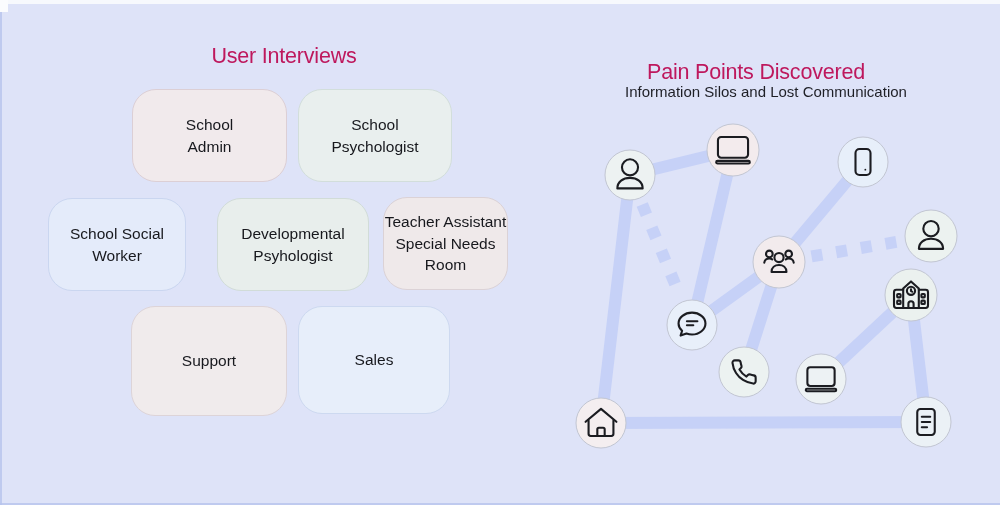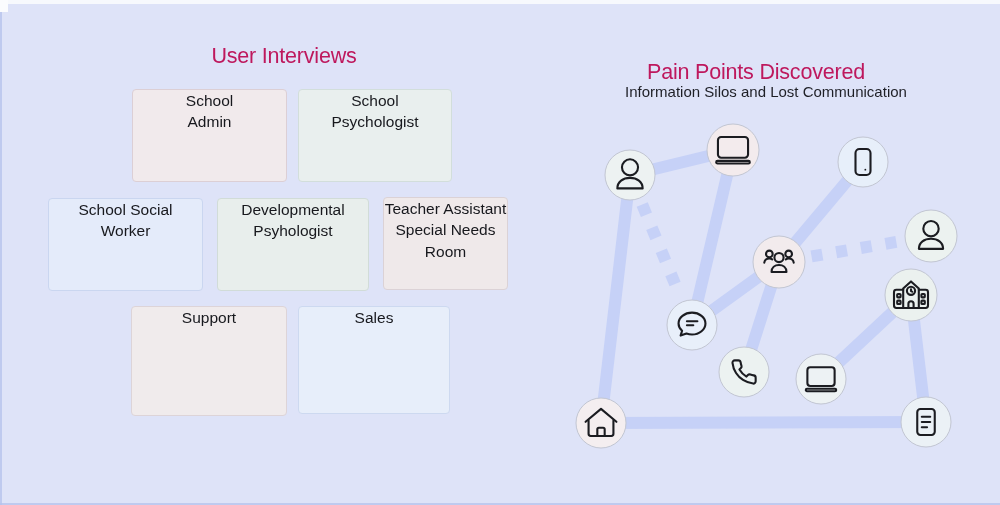--- a/index.html
+++ b/index.html
@@ -10,22 +10,22 @@
   .chrome-left{position:absolute;top:12px;left:0;bottom:0;width:2px;opacity:.8;}
   .chrome-bottom{position:absolute;left:0;right:0;bottom:0;height:2px;opacity:.8;}
 
   .panel-title{position:absolute;transform:translateX(-50%);margin:0;
     font-size:21.5px;font-weight:400;color:#be185d;letter-spacing:-.2px;white-space:nowrap;}
   #left-title{left:284px;top:44px;}
   #right-title{left:756px;top:60px;}
   .panel-subtitle{position:absolute;transform:translateX(-50%);margin:8px;
     left:758px;top:75px;font-size:15px;font-weight:400;color:#1e1f26;white-space:nowrap;}
 
-  .card{position:absolute;box-sizing:border-box;border:1px solid;border-radius:4px;
-    display:flex;align-items:flex-start;justify-content:center;text-align:center;}
+  .card{position:absolute;box-sizing:border-box;border:1px solid;border-radius:24px;
+    display:flex;align-items:center;justify-content:center;text-align:center;}
   .card-label{font-size:15.5px;line-height:1.38;color:#17181d;white-space:pre-line;}
 
   #network{position:absolute;left:0;top:0;}
   .node-icon{color:#1b1c21;}
 </style>
 </head>
 <body>
 
 <div class="canvas">
   <div class="chrome-top" id="chrome-top" style="background: rgb(247, 249, 253);"></div>
@@ -37,21 +37,21 @@
     <h1 class="panel-title" id="left-title">User Interviews</h1>
     <div id="cards">
         <div class="card" style="left: 132px; top: 89px; width: 155px; height: 93px; background: rgb(241, 234, 236); border-color: rgb(220, 207, 213);">
           <div class="card-label">School
 Admin</div>
         </div>
         <div class="card" style="left: 298px; top: 89px; width: 154px; height: 93px; background: rgb(233, 239, 238); border-color: rgb(210, 222, 219);">
           <div class="card-label">School
 Psychologist</div>
         </div>
-        <div class="card" style="left: 48px; top: 198px; width: 155px; height: 93px; background: rgb(228, 235, 250); border-color: rgb(202, 214, 240);">
+        <div class="card" style="left: 48px; top: 198px; width: 138px; height: 93px; background: rgb(228, 235, 250); border-color: rgb(202, 214, 240);">
           <div class="card-label">School Social
 Worker</div>
         </div>
         <div class="card" style="left: 217px; top: 198px; width: 152px; height: 93px; background: rgb(232, 238, 236); border-color: rgb(209, 220, 216);">
           <div class="card-label">Developmental
 Psyhologist</div>
         </div>
         <div class="card" style="left: 383px; top: 197px; width: 125px; height: 93px; background: rgb(239, 233, 234); border-color: rgb(219, 210, 214);">
           <div class="card-label">Teacher Assistant
 Special Needs

